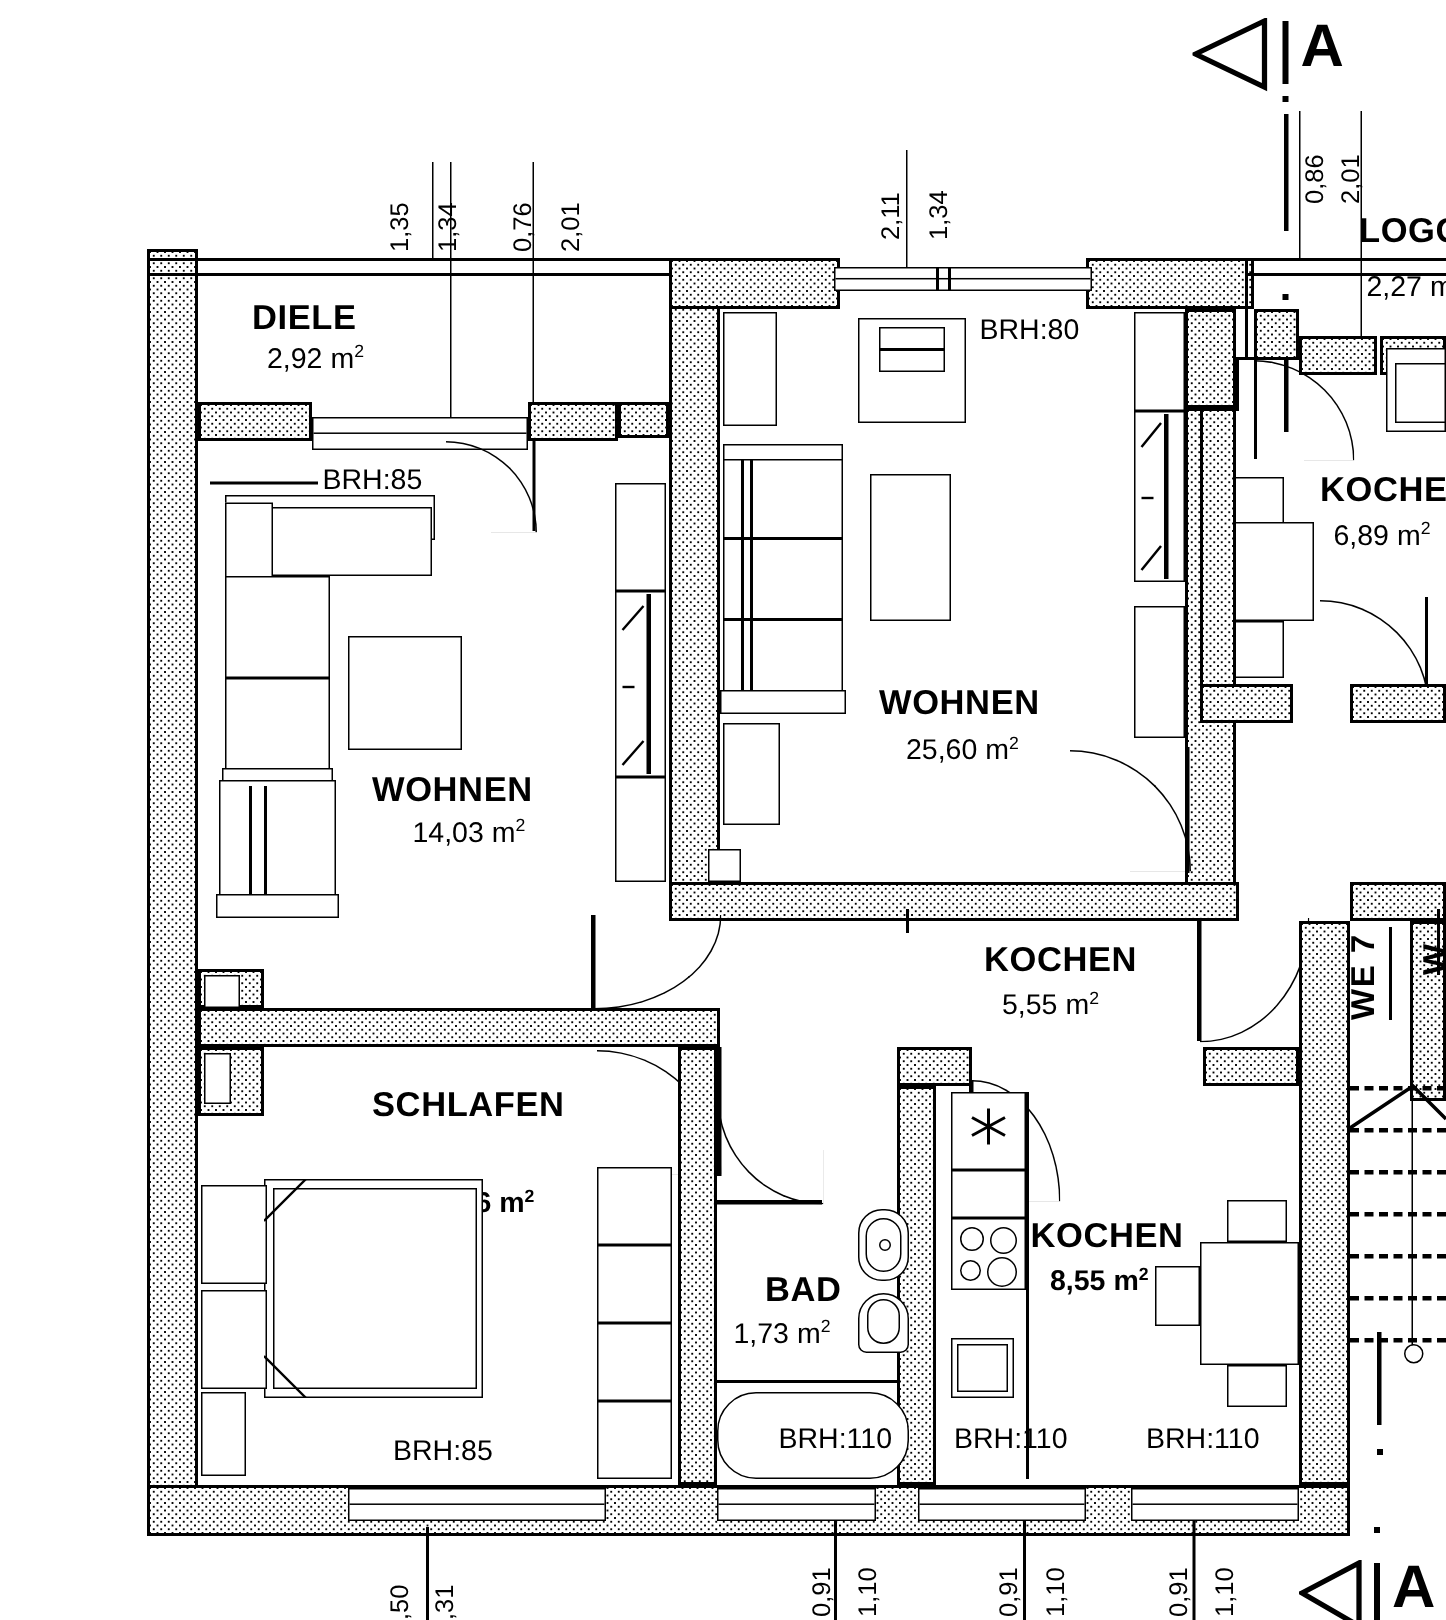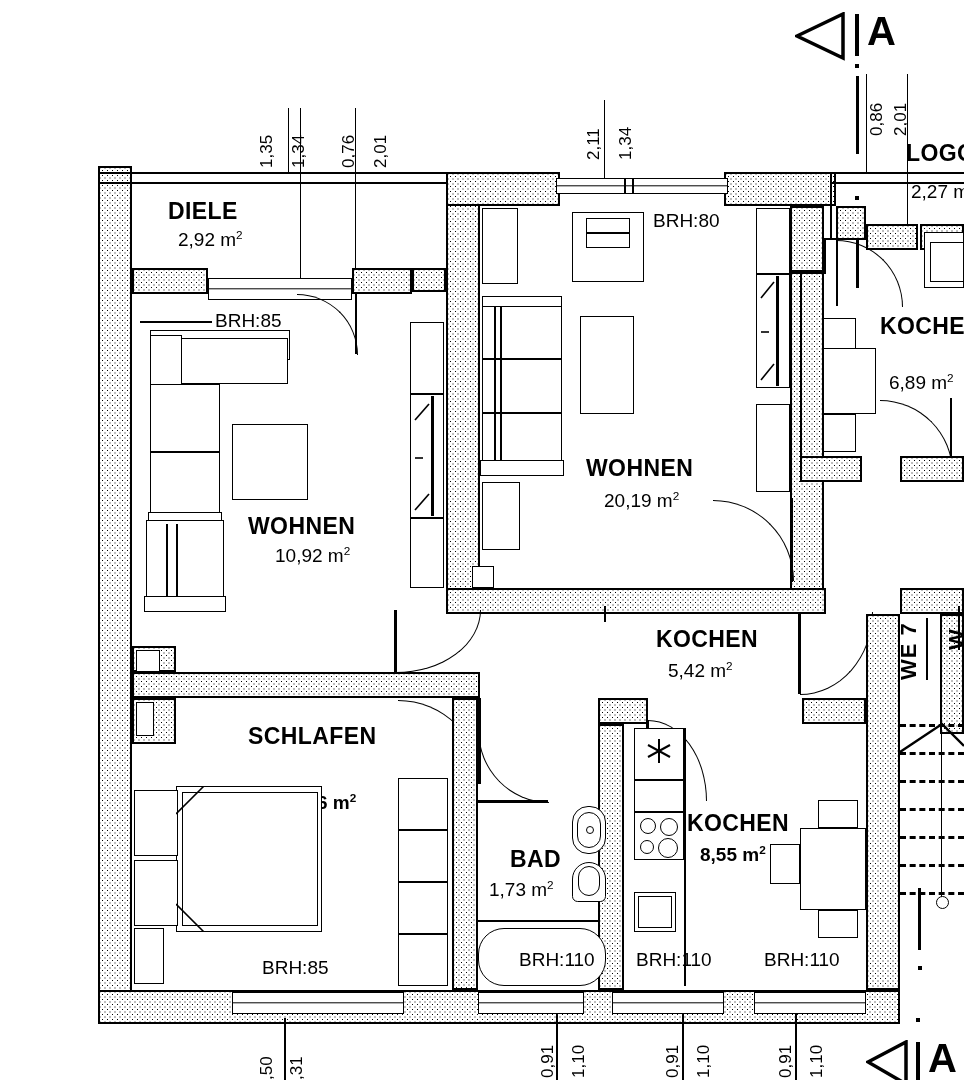--- a/index.html
+++ b/index.html
@@ -182,21 +182,21 @@
 
   <div class="win win-h" style="left:208px;top:278px;width:144px;height:22px;"></div>
   <div class="lbl brh" style="left:215px;top:311px;">BRH:85</div>
   <div class="ln" style="left:140px;top:321px;width:72px;height:2px;"></div>
 
   <div class="swing sw-tr" style="left:297px;top:294px;width:60px;height:60px;"></div>
   <div class="ln" style="left:355px;top:292px;width:2.4px;height:62px;"></div>
 
   <div class="lbl room-name" style="left:248px;top:515px;">WOHNEN</div>
   <div class="lbl room-area" style="left:275px;top:545px;">
-    <span>10,92 m</span><sup>2</sup>
+    <span>14,03 m</span><sup>2</sup>
   </div>
 
   <div class="box" style="left:150px;top:330px;width:140px;height:30px;"></div>
   <div class="box" style="left:152px;top:338px;width:136px;height:46px;"></div>
   <div class="box" style="left:150px;top:335px;width:32px;height:185px;"></div>
   <div class="box" style="left:150px;top:384px;width:70px;height:68px;"></div>
   <div class="box" style="left:150px;top:452px;width:70px;height:68px;"></div>
   <div class="box" style="left:148px;top:512px;width:74px;height:18px;"></div>
   <div class="box" style="left:232px;top:424px;width:76px;height:76px;"></div>
 
@@ -210,21 +210,21 @@
   <div class="box" style="left:410px;top:518px;width:34px;height:70px;"></div>
   <div class="ln" style="left:431px;top:396px;width:3px;height:120px;"></div>
   <svg class="abs" style="left:410px;top:394px;width:34px;height:124px;">
     <line x1="5" y1="26" x2="19" y2="10" stroke="#000" stroke-width="1.6"></line>
     <line x1="5" y1="116" x2="19" y2="100" stroke="#000" stroke-width="1.6"></line>
     <line x1="5" y1="64" x2="13" y2="64" stroke="#000" stroke-width="1.6"></line>
   </svg>
 
   <div class="lbl room-name" style="left:586px;top:457px;">WOHNEN</div>
   <div class="lbl room-area" style="left:604px;top:490px;">
-    <span>20,19 m</span><sup>2</sup>
+    <span>25,60 m</span><sup>2</sup>
   </div>
   <div class="lbl brh" style="left:653px;top:211px;">BRH:80</div>
 
   <div class="box" style="left:572px;top:212px;width:72px;height:70px;"></div>
   <div class="box" style="left:586px;top:218px;width:44px;height:30px;"></div>
   <div class="ln" style="left:586px;top:232px;width:44px;height:1.6px;"></div>
 
   <div class="box" style="left:482px;top:208px;width:36px;height:76px;"></div>
   <div class="box" style="left:482px;top:296px;width:80px;height:18px;"></div>
   <div class="box" style="left:482px;top:306px;width:80px;height:160px;"></div>
@@ -310,21 +310,21 @@
   <div class="round" style="left:572px;top:862px;width:34px;height:40px;border-radius:18px 18px 6px 6px;"></div>
   <div class="round" style="left:578px;top:866px;width:22px;height:30px;border-radius:12px;"></div>
 
   <div class="ln" style="left:478px;top:920px;width:120px;height:1.8px;"></div>
   <div class="round" style="left:478px;top:928px;width:128px;height:58px;border-radius:26px;"></div>
   <div class="lbl brh" style="left:519px;top:950px;">BRH:110</div>
   <div class="win win-h" style="left:478px;top:992px;width:106px;height:22px;"></div>
 
   <div class="lbl room-name" style="left:656px;top:628px;">KOCHEN</div>
   <div class="lbl room-area" style="left:668px;top:660px;">
-    <span>5,42 m</span><sup>2</sup>
+    <span>5,55 m</span><sup>2</sup>
   </div>
 
   <div class="swing sw-br" style="left:800px;top:612px;width:72px;height:82px;"></div>
   <div class="ln" style="left:798px;top:612px;width:2.6px;height:82px;"></div>
 
   <div class="wall" style="left:598px;top:698px;width:50px;height:26px;"></div>
   <div class="wall" style="left:802px;top:698px;width:64px;height:26px;"></div>
   <div class="wall" style="left:866px;top:614px;width:34px;height:376px;"></div>
 
   <div class="lbl room-name" style="left:687px;top:812px;">KOCHEN</div>
@@ -360,21 +360,21 @@
   <div class="lbl brh" style="left:636px;top:950px;">BRH:110</div>
   <div class="lbl brh" style="left:764px;top:950px;">BRH:110</div>
   <div class="win win-h" style="left:612px;top:992px;width:112px;height:22px;"></div>
   <div class="win win-h" style="left:754px;top:992px;width:112px;height:22px;"></div>
 
   <div class="lbl room-name" style="left:906px;top:142px;">LOGG</div>
   <div class="lbl room-area" style="left:911px;top:182px;">
     <span>2,27 m</span>
   </div>
   <div class="lbl room-name" style="left:880px;top:315px;">KOCHEN</div>
-  <div class="lbl room-area" style="left:889px;top:372px;">
+  <div class="lbl room-area" style="left:889px;top:347px;">
     <span>6,89 m</span><sup>2</sup>
   </div>
   <div class="lbl brh" style="left:947px;top:268px;">B</div>
 
   <div class="swing sw-tr" style="left:836px;top:240px;width:66px;height:66px;"></div>
   <div class="ln" style="left:836px;top:238px;width:2.4px;height:68px;"></div>
   <div class="swing sw-tr" style="left:880px;top:400px;width:72px;height:72px;"></div>
   <div class="ln" style="left:950px;top:398px;width:2.4px;height:76px;"></div>
 
   <div class="box" style="left:818px;top:318px;width:38px;height:36px;"></div>

